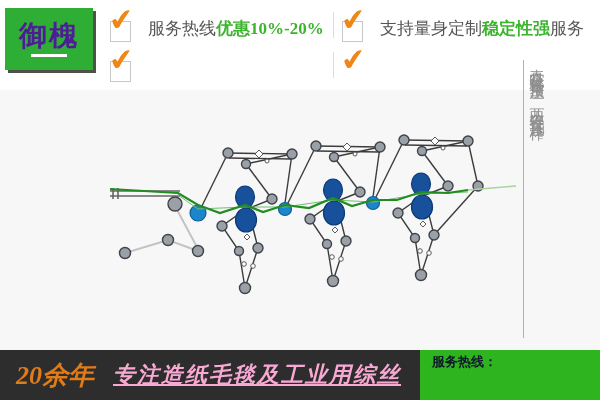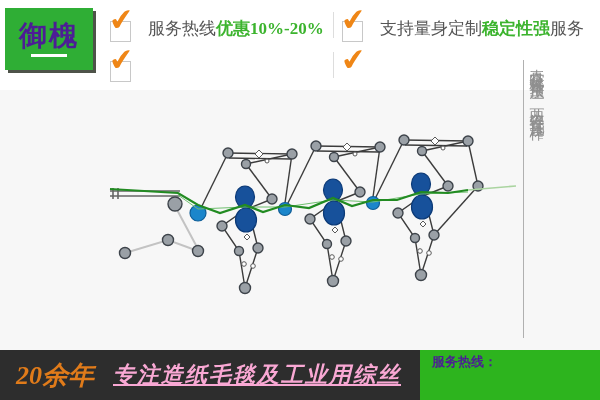--- a/index.html
+++ b/index.html
@@ -63,21 +63,21 @@
   .footer{position:absolute;left:0;top:350px;width:600px;height:50px;background:var(--footer-bg,#2d2d2d);}
   .slogan{
     position:absolute;left:16px;top:0;height:50px;display:flex;align-items:center;
     font-family:"Liberation Serif","DejaVu Serif",serif;font-style:italic;font-weight:bold;
     white-space:nowrap;
   }
   .slogan-years{color:#e07b1a;font-size:26px;margin-right:19px;}
   .slogan-rest{color:#f9a8d4;font-size:22px;letter-spacing:2px;text-decoration:underline;}
   .hotline{
     position:absolute;left:420px;top:0;width:180px;height:50px;
-    background:var(--hotline-green,#2db41e);color:#4c1d95;box-sizing:border-box;padding:4px 0 0 12px;
+    background:var(--hotline-green,#2db41e);color:#0f172a;box-sizing:border-box;padding:4px 0 0 12px;
   }
   .hotline-label{font-size:13px;font-weight:bold;line-height:16px;}
   .hotline-number{font-size:23px;font-weight:bold;line-height:26px;letter-spacing:0.5px;}
 </style>
 </head>
 <body>
 
 <div class="canvas">
 
   <div class="band"></div>

